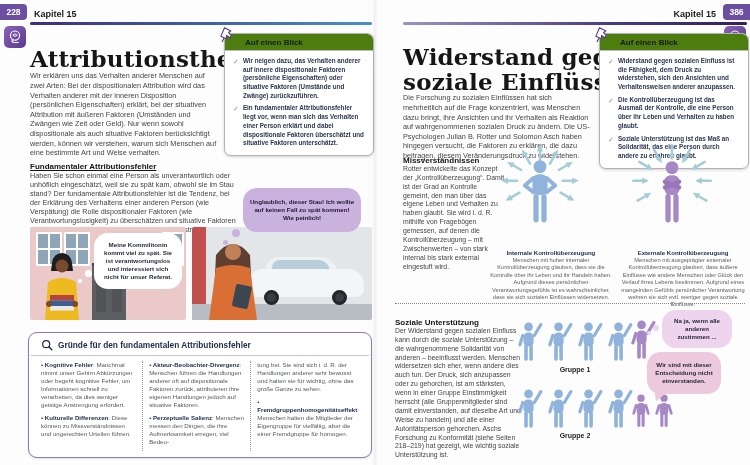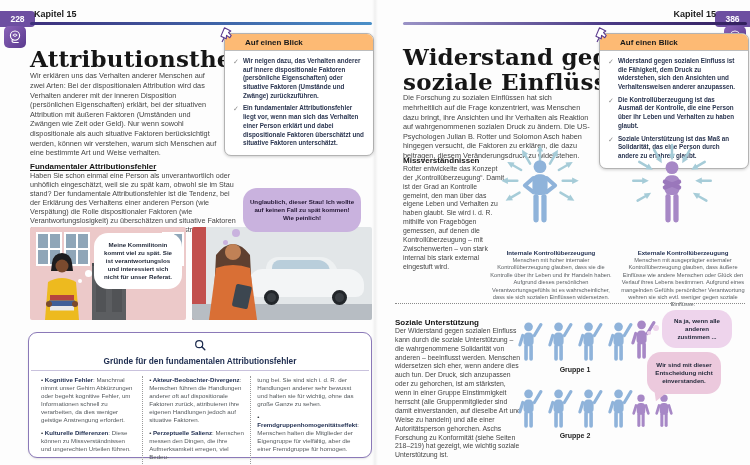--- a/index.html
+++ b/index.html
@@ -4,21 +4,21 @@
 <style>
   html,body{margin:0;padding:0;background:#ffffff;}
   .spread{position:relative;width:750px;height:465px;background:#fdfdfd;overflow:hidden;
           font-family:"Liberation Sans",sans-serif;color:#3c3c3c;}
   .page{position:absolute;top:0;width:375px;height:465px;}
   .page-l{left:0;} .page-r{left:375px;}
   .crease{position:absolute;left:372px;top:0;width:6px;height:465px;
           background:linear-gradient(90deg,rgba(0,0,0,0) 0%,rgba(0,0,0,.05) 50%,rgba(0,0,0,0) 100%);}
 
   
-  .tab{position:absolute;top:11px;width:35px;height:16px;background:#6d4fa1;color:#fff;
+  .tab{position:absolute;top:4px;width:27px;height:16px;background:#6d4fa1;color:#fff;
        font-size:8.5px;font-weight:bold;display:flex;align-items:center;justify-content:center;}
   .tab-l{left:0;border-radius:0 4px 4px 0;}
   .tab-r{right:0;border-radius:4px 0 0 4px;}
   .chap{position:absolute;top:9px;font-size:9px;font-weight:bold;color:#1c1c1c;}
   .chap-l{left:34px;} .chap-r{right:34px;}
   .chip{position:absolute;top:26px;width:22px;height:22px;border-radius:5px;
         background:linear-gradient(135deg,#8a63b8,#5a3a8e);display:flex;align-items:center;justify-content:center;}
   .chip-l{left:4px;} .chip-r{right:4px;}
   .rule{position:absolute;top:22px;height:3px;border-radius:2px;}
   .rule-l{left:30px;width:342px;background:linear-gradient(90deg,#3d2f7c,#3f64a8 55%,#4b90c8);}
@@ -30,21 +30,21 @@
   .title-r{left:28px;top:30px;}
 
   .body-txt{font-size:7.3px;line-height:1.32;color:#454545;text-align:left;}
   .intro-l{position:absolute;left:30px;top:64px;width:188px;}
   .intro-r{position:absolute;left:28px;top:86px;width:190px;}
 
   
   .glance{position:absolute;top:33px;width:148px;background:#fff;border:1px solid #b3b3b3;
           border-radius:7px;box-shadow:0 1px 3px rgba(0,0,0,.18);}
   .glance-l{left:224px;} .glance-r{left:224px;}
-  .glance-hd{background:#fdba74;border-radius:6px 6px 0 0;padding:4px 8px 3px 20px;
+  .glance-hd{background:#4d7c0f;border-radius:6px 6px 0 0;padding:4px 8px 3px 20px;
              font-size:8px;font-weight:bold;color:#1a1a1a;border-bottom:1px solid #bdbdbd;}
   .glance-items{padding:5px 8px 7px 8px;}
   .gitem{display:flex;gap:4px;margin-top:4px;font-size:6.3px;line-height:1.38;
          font-weight:bold;color:#2a3550;}
   .gitem:first-child{margin-top:1px;}
   .check{color:#8f8f8f;font-size:7px;flex:0 0 auto;font-weight:normal;}
   .pin{position:absolute;left:-6px;top:-8px;transform:rotate(-18deg);}
 
   
   .sechead{position:absolute;font-size:8px;font-weight:bold;color:#141414;}
@@ -89,21 +89,21 @@
   .b-g2{left:272px;top:352px;width:74px;height:42px;background:#ecc9dd;}
   .b-g2:before{left:6px;bottom:-8px;width:0;height:0;border-radius:0;background:none;
                border-left:4px solid transparent;border-right:9px solid transparent;
                border-top:11px solid #ecc9dd;transform:rotate(12deg);}
   .b-g2:after{display:none;}
 
   
   .reasons{position:absolute;left:28px;top:332px;width:344px;height:126px;background:#fff;
            border:1.4px solid #8b79b8;border-radius:9px;box-sizing:border-box;box-shadow:0 1px 2px rgba(0,0,0,.1);}
   .reasons-hd{display:flex;align-items:center;gap:5px;padding:6px 10px 4px 10px;
-              border-bottom:1px solid #c9c2dd;margin:0 2px;flex-direction:column;}
+              border-bottom:1px solid #c9c2dd;margin:0 2px;}
   .reasons-title{font-size:8.3px;font-weight:bold;color:#1c2b4e;}
   .rcols{display:flex;padding:5px 6px 4px 6px;}
   .rcol{flex:1;padding:0 6px;}
   .rcol + .rcol{border-left:1px dotted #9a9a9a;}
   .ritem{margin:0 0 5px 0;font-size:6.15px;line-height:1.3;color:#53585c;}
   .ritem b{color:#1c2b4e;}
   .ritem.dot:before{content:"• ";color:#30363c;font-weight:bold;}
 
   
   .h-ctrl{left:28px;top:149px;} .p-ctrl{left:28px;top:158px;width:102px;font-size:6.85px;line-height:1.3;}

